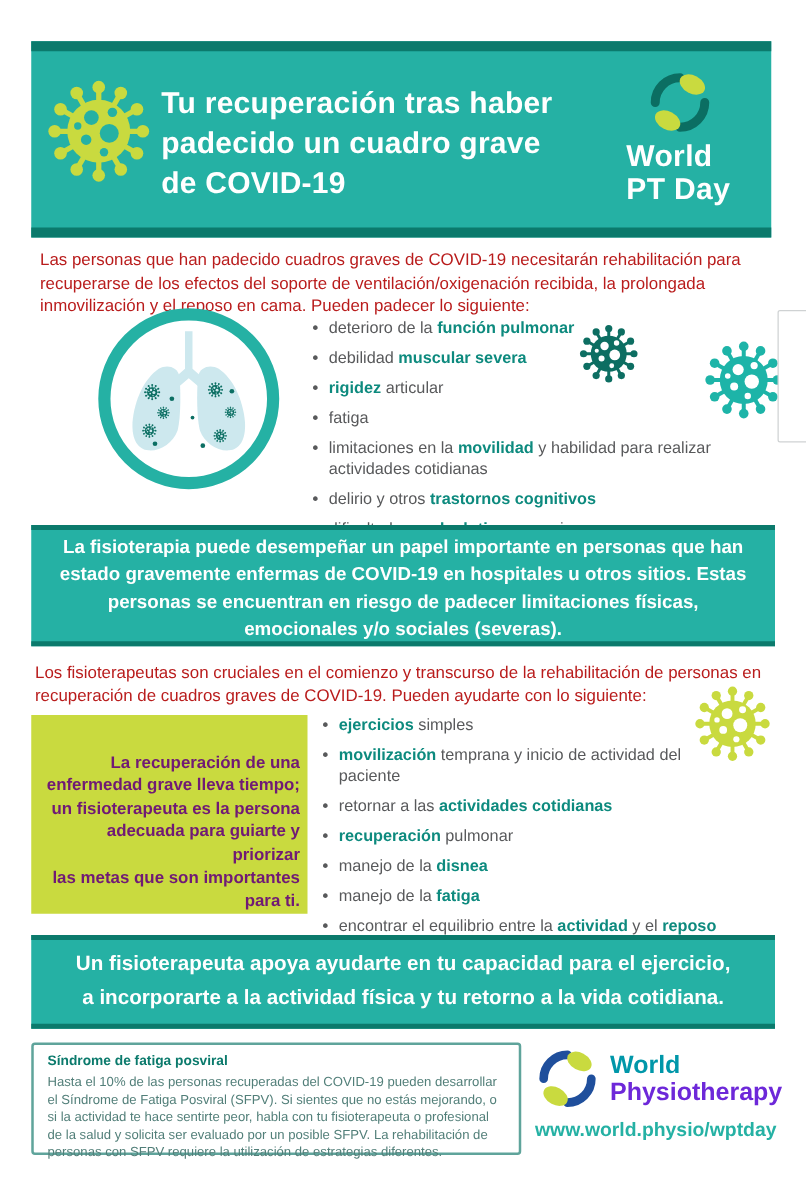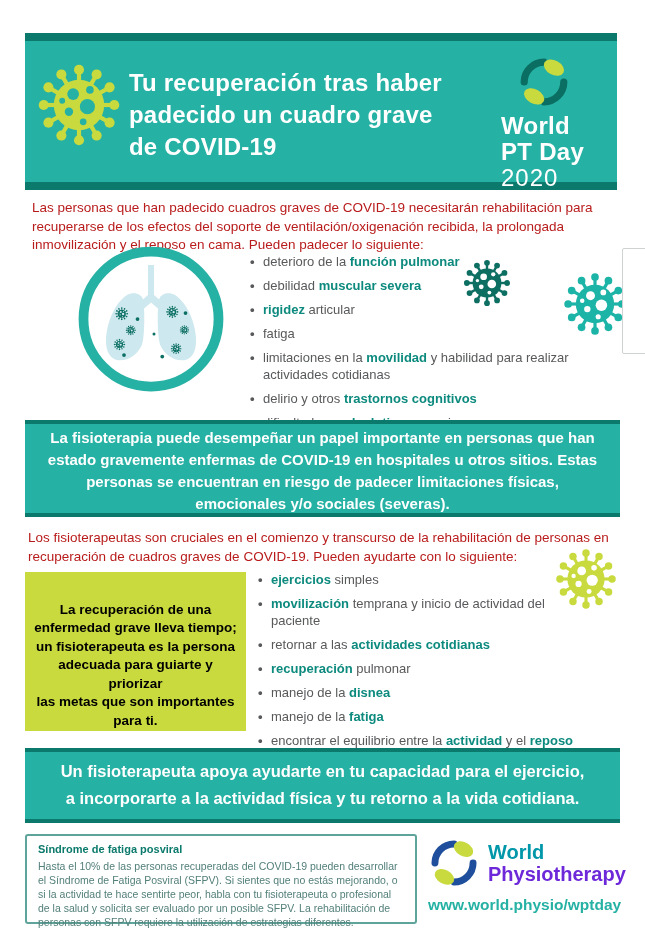--- a/index.html
+++ b/index.html
@@ -46,22 +46,22 @@
 
   
   .banner { position:absolute; left:25px; width:595px; background:#25b1a4;
             border-top:4px solid #0b7a6c; border-bottom:4px solid #0b7a6c;
             color:#fff; font-weight:bold; text-align:center; white-space:pre-line; }
   .banner1 { top:420px; height:97px; font-size:15px; line-height:22px; padding-top:3px; }
   .banner2 { top:748px; height:75px; font-size:16.5px; line-height:27px; padding-top:6px; }
 
   
   .green-box { position:absolute; left:25px; top:572px; width:221px; height:159px;
-               background:#c9da3f; color:#000000; font-weight:bold; font-size:13.5px;
-               line-height:18.5px; text-align:center; padding:10px 6px; white-space:pre-line; }
+               background:#c9da3f; color:#701a75; font-weight:bold; font-size:13.5px;
+               line-height:18.5px; text-align:right; padding:10px 6px; white-space:pre-line; }
 
   
   .sfpv-box { position:absolute; left:25px; top:834px; width:392px; height:90px;
               border:2px solid #5fa49b; border-radius:3px; padding:7px 11px; background:#fff; }
   .sfpv-title { color:#0b7a6c; font-weight:bold; font-size:11px; margin-bottom:4px; }
   .sfpv-text { color:#527f79; font-size:10.5px; line-height:14px; }
 
   .wp-logo { position:absolute; left:428px; top:837px; width:200px; }
   .wp-logo .row { display:flex; align-items:center; }
   .wp-logo svg { width:52px; height:52px; color:#1f4f9c; flex:0 0 auto; }
@@ -133,21 +133,20 @@
       </svg>
     <div class="header-title">Tu recuperación tras haber
 padecido un cuadro grave
 de COVID-19</div>
     <div class="ptday">
       <svg>
           <use href="#pinwheel"></use>
         </svg>
       <div class="l1">World</div>
       <div class="l2">PT Day</div>
-      <div class="yr">2020</div>
     </div>
   </div>
 
   <div class="intro intro1">Las personas que han padecido cuadros graves de COVID-19 necesitarán rehabilitación para
 recuperarse de los efectos del soporte de ventilación/oxigenación recibida, la prolongada
 inmovilización y el reposo en cama. Pueden padecer lo siguiente:</div>
 
   <div class="lungs-wrap">
     <svg viewBox="0 0 200 200">
       <circle cx="100" cy="100" r="90" fill="#ffffff" stroke="#25b1a4" stroke-width="13"></circle>

